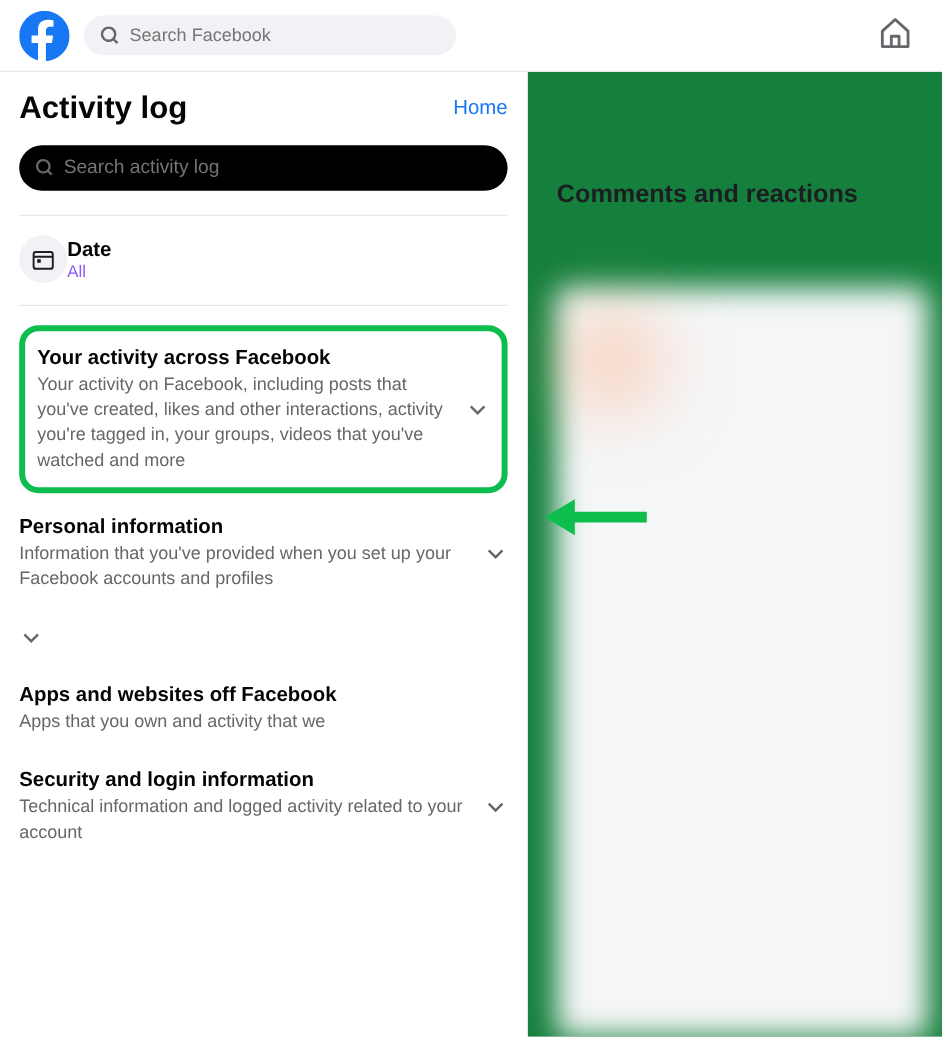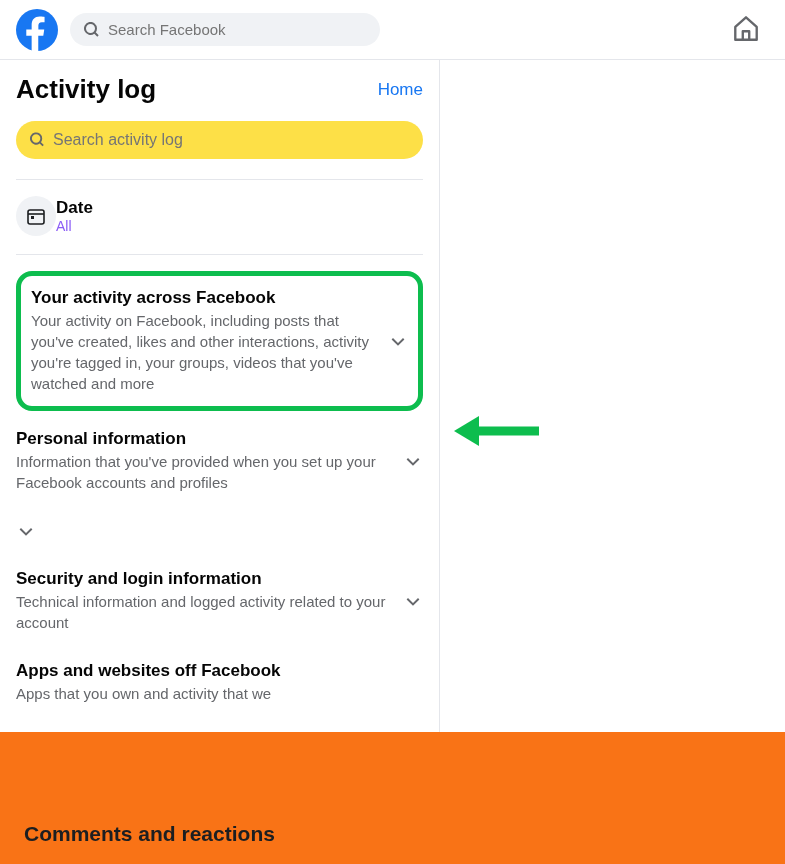--- a/index.html
+++ b/index.html
@@ -5,48 +5,48 @@
     * { margin: 0; padding: 0; box-sizing: border-box; font-family: Helvetica, Arial, sans-serif; }
     body { width: 785px; height: 864px; background: #fff; overflow: hidden; position: relative; }
 
     .topbar { display: flex; align-items: center; padding: 10px 16px; border-bottom: 1px solid #e4e6eb; background: #fff; height: 60px; }
     .logo { width: 42px; height: 42px; margin-right: 12px; flex-shrink: 0; }
     .search-box { display: flex; align-items: center; background: #f0f2f5; border-radius: 50px; padding: 8px 14px; width: 310px; }
     .search-box svg { flex-shrink: 0; }
     .search-box input { border: none; background: transparent; outline: none; margin-left: 8px; font-size: 15px; color: #0f766e; width: 100%; }
     .home-btn { margin-left: auto; padding: 8px; }
 
-    .layout { display: flex; height: calc(100% - 60px); flex-direction: column; }
+    .layout { display: flex; height: calc(100% - 60px); }
 
     .sidebar { width: 440px; padding: 14px 16px; border-right: 1px solid #e4e6eb; overflow-y: hidden; }
     .sidebar-header { display: flex; justify-content: space-between; align-items: center; margin-bottom: 16px; }
     .sidebar-title { font-size: 26px; font-weight: 800; color: #050505; }
     .home-link { color: #1877f2; font-size: 17px; font-weight: 400; }
 
-    .activity-search { display: flex; align-items: center; background: #fde047; border-radius: 50px; padding: 10px 14px; margin-bottom: 20px; }
+    .activity-search { display: flex; align-items: center; background: #000000; border-radius: 50px; padding: 10px 14px; margin-bottom: 20px; }
     .activity-search input { border: none; background: transparent; outline: none; margin-left: 8px; font-size: 16px; color: #65676b; width: 100%; }
 
     .divider { border: none; border-top: 1px solid #e4e6eb; margin: 4px 0 16px; }
 
     .filters-title { font-size: 20px; font-weight: 700; color: #050505; margin-bottom: 18px; }
     .date-filter { display: flex; align-items: center; margin-bottom: 18px; cursor: pointer; }
     .date-icon-wrap { width: 40px; height: 40px; border-radius: 50%; background: #f0f2f5; display: flex; align-items: center; justify-content: center; }
     .date-label { font-size: 17px; font-weight: 600; color: #050505; }
     .date-sub { font-size: 14px; color: #8b5cf6; }
 
     .section-item { display: flex; align-items: center; justify-content: space-between; padding: 14px 0; cursor: pointer; }
     .section-text { flex: 1; padding-right: 10px; }
     .section-title { font-size: 17px; font-weight: 700; color: #050505; margin-bottom: 2px; }
     .section-desc { font-size: 15px; color: #65676b; line-height: 1.4; }
     .chevron { flex-shrink: 0; }
 
     .highlight-box { border: 5px solid #0dbd4e; border-radius: 16px; padding: 12px 10px; margin-bottom: 4px; position: relative; }
     .highlight-box .section-item { padding: 0; }
 
-    .main-panel { flex: 1; background: #f97316; padding: 90px 24px 16px; position: relative; overflow: hidden; }
+    .main-panel { flex: 1; background: #15803d; padding: 90px 24px 16px; position: relative; overflow: hidden; }
     .main-title { font-size: 21px; font-weight: 700; color: #1c1e21; }
     .blur-area { position: absolute; left: 24px; right: 12px; top: 180px; bottom: 0; background: #f5f6f7; filter: blur(12px); border-radius: 8px; }
     .blur-orange { position: absolute; left: 30px; top: 200px; width: 80px; height: 80px; background: rgba(255, 165, 120, 0.5); filter: blur(30px); border-radius: 50%; }
 
     .arrow { position: absolute; left: 454px; top: 406px; z-index: 10; }
   </style>
 </head>
 <body>
 
 <div class="topbar">
@@ -122,33 +122,33 @@
     </div>
 
     <div class="section-item">
       <svg class="chevron" width="20" height="20" viewBox="0 0 20 20" fill="#65676b">
           <path d="M5 7l5 5 5-5 1.4 1.4L10 14.8 3.6 8.4z"></path>
         </svg>
     </div>
 
     <div class="section-item">
       <div class="section-text">
+        <div class="section-title">Apps and websites off Facebook</div>
+        <div class="section-desc">Apps that you own and activity that we</div>
+      </div>
+    </div>
+
+    <div class="section-item">
+      <div class="section-text">
         <div class="section-title">Security and login information</div>
         <div class="section-desc">Technical information and logged activity related to your account</div>
       </div>
       <svg class="chevron" width="20" height="20" viewBox="0 0 20 20" fill="#65676b">
           <path d="M5 7l5 5 5-5 1.4 1.4L10 14.8 3.6 8.4z"></path>
         </svg>
-    </div>
-
-    <div class="section-item">
-      <div class="section-text">
-        <div class="section-title">Apps and websites off Facebook</div>
-        <div class="section-desc">Apps that you own and activity that we</div>
-      </div>
     </div>
 
   </div>
 
   <div class="main-panel">
     <div class="main-title">Comments and reactions</div>
     <div class="blur-area"></div>
     <div class="blur-orange"></div>
   </div>
 </div>

